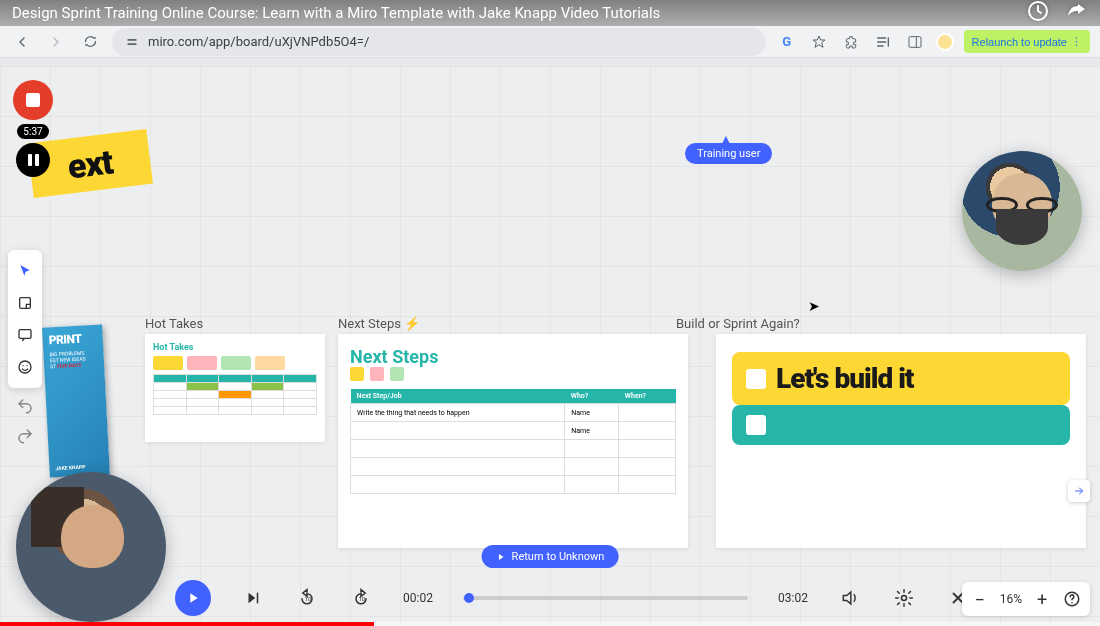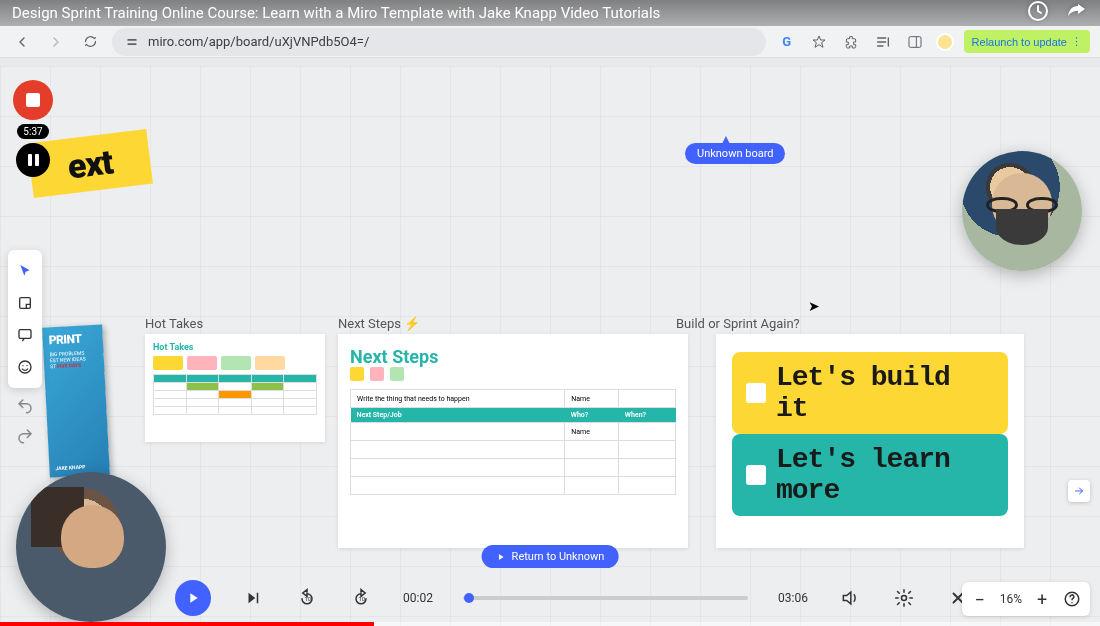--- a/index.html
+++ b/index.html
@@ -117,21 +117,21 @@
     .ht-table th{background:#26b6a9;}
 
     .frame-next-steps { left:338px;top:268px;width:350px;height:214px;padding:12px;}
     .ns-title{color:#26b6a9;font-weight:700;font-size:18px;margin-bottom:0;}
     .ns-stickies{display:flex;gap:6px;margin-bottom:8px;}
     .ns-sticky{width:14px;height:14px;border-radius:2px;}
     .ns-table{width:100%;border-collapse:collapse;font-size:8px;}
     .ns-table th{background:#26b6a9;color:#fff;text-align:left;padding:3px 6px;font-weight:600;font-size:7px;}
     .ns-table td{border:1px solid #ddd;padding:3px 6px;height:18px;font-size:7px;}
 
-    .frame-build { left:716px;top:268px;width:308px;height:214px;padding:18px 16px;font-family:Liberation Mono, monospace;}
+    .frame-build { left:716px;top:268px;width:370px;height:214px;padding:18px 16px;}
     .choice-btn {
       width:100%;border-radius:8px;padding:10px 14px;
       font-size:28px;font-weight:900;color:#1a1a1a;
       display:flex;align-items:center;gap:10px;letter-spacing:-1px;
     }
     .choice-checkbox{width:20px;height:20px;background:#fff;border-radius:3px;flex-shrink:0;}
     .or-text{text-align:left;padding:8px 0 8px 30px;color:#aaa;font-weight:700;font-size:18px;letter-spacing:2px;}
 
     .unknown-user-pill {
       position:absolute;top:77px;left:685px;
@@ -263,21 +263,21 @@
 </div>
 
 <div class="canvas">
 
   <div class="sticky-next">
     <span>ext</span>
   </div>
 
   <span class="unknown-arrow">▲</span>
   <div class="unknown-user-pill">
-    <span>Unknown board</span>
+    <span>Training user</span>
   </div>
 
   <span class="cursor-ptr">➤</span>
 
   <div class="webcam-bubble webcam-top">
     <div class="face"></div>
       <div class="glasses">
         <span></span>
         <span></span>
       </div>
@@ -348,29 +348,29 @@
   <div class="frame frame-next-steps">
     <div class="ns-title">Next Steps</div>
     <div class="ns-stickies">
       <div class="ns-sticky" style="background:#fdd835"></div>
       <div class="ns-sticky" style="background:#ffb3ba"></div>
       <div class="ns-sticky" style="background:#b3e5b3"></div>
     </div>
     <table class="ns-table">
       <tbody>
           <tr>
-            <td>Write the thing that needs to happen</td>
-            <td>Name</td>
-            <td></td>
-          </tr>
-      <tr>
         <th>Next Step/Job</th>
         <th>Who?</th>
         <th>When?</th>
       </tr>
+      <tr>
+            <td>Write the thing that needs to happen</td>
+            <td>Name</td>
+            <td></td>
+          </tr>
       <tr>
             <td></td>
             <td>Name</td>
             <td></td>
           </tr>
       <tr>
             <td></td>
             <td></td>
             <td></td>
           </tr>
@@ -389,21 +389,20 @@
   </div>
 
   <div class="frame-label" style="left:676px;top:250px;">Build or Sprint Again?</div>
   <div class="frame frame-build">
     <div class="choice-btn" style="background:#fdd835">
       <div class="choice-checkbox"></div>
       <span>Let's build it</span>
     </div>
     <div class="choice-btn" style="background:#26b6a9">
       <div class="choice-checkbox"></div>
-      <span>Let's learn more</span>
     </div>
   </div>
 
   <div class="expand-btn">
     <svg width="12" height="12" viewBox="0 0 24 24" fill="none">
         <path d="M5 12h14M13 6l6 6-6 6" stroke="currentColor" stroke-width="2" stroke-linecap="round"></path>
       </svg>
   </div>
 
   <div class="return-pill">
@@ -490,21 +489,21 @@
   <div class="vc-icon">
       <svg width="20" height="20" viewBox="0 0 24 24" fill="none">
         <path d="M12 5V2l5 4-5 4V7a6 6 0 1 0 6 6" stroke="currentColor" stroke-width="1.8" stroke-linecap="round"></path>
         <text x="9" y="16" font-size="7" fill="currentColor">10</text>
       </svg>
     </div>
   <span class="time-text">00:02</span>
   <div class="progress-track">
       <div class="progress-dot"></div>
     </div>
-  <span class="time-text">03:06</span>
+  <span class="time-text">03:02</span>
   <div class="vc-icon">
       <svg width="20" height="20" viewBox="0 0 24 24" fill="none">
         <path d="M4 9v6h4l5 4V5L8 9H4z" stroke="currentColor" stroke-width="1.8"></path>
         <path d="M17 8c1.5 1.5 1.5 6.5 0 8" stroke="currentColor" stroke-width="1.8" stroke-linecap="round"></path>
       </svg>
     </div>
   <div class="vc-icon">
       <svg width="20" height="20" viewBox="0 0 24 24" fill="none">
         <circle cx="12" cy="12" r="3" stroke="currentColor" stroke-width="1.8"></circle>
         <path d="M12 2v3M12 19v3M4.2 4.2l2.1 2.1M17.7 17.7l2.1 2.1M2 12h3M19 12h3M4.2 19.8l2.1-2.1M17.7 6.3l2.1-2.1" stroke="currentColor" stroke-width="1.8" stroke-linecap="round"></path>

